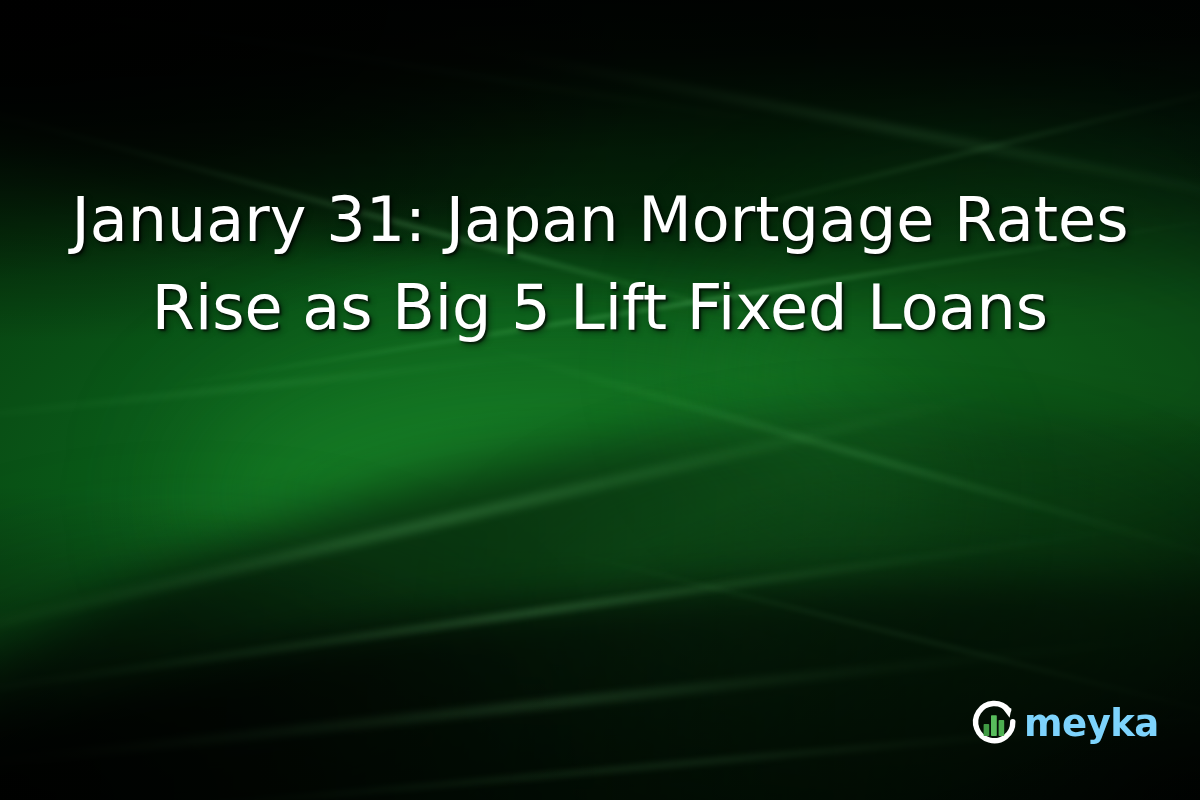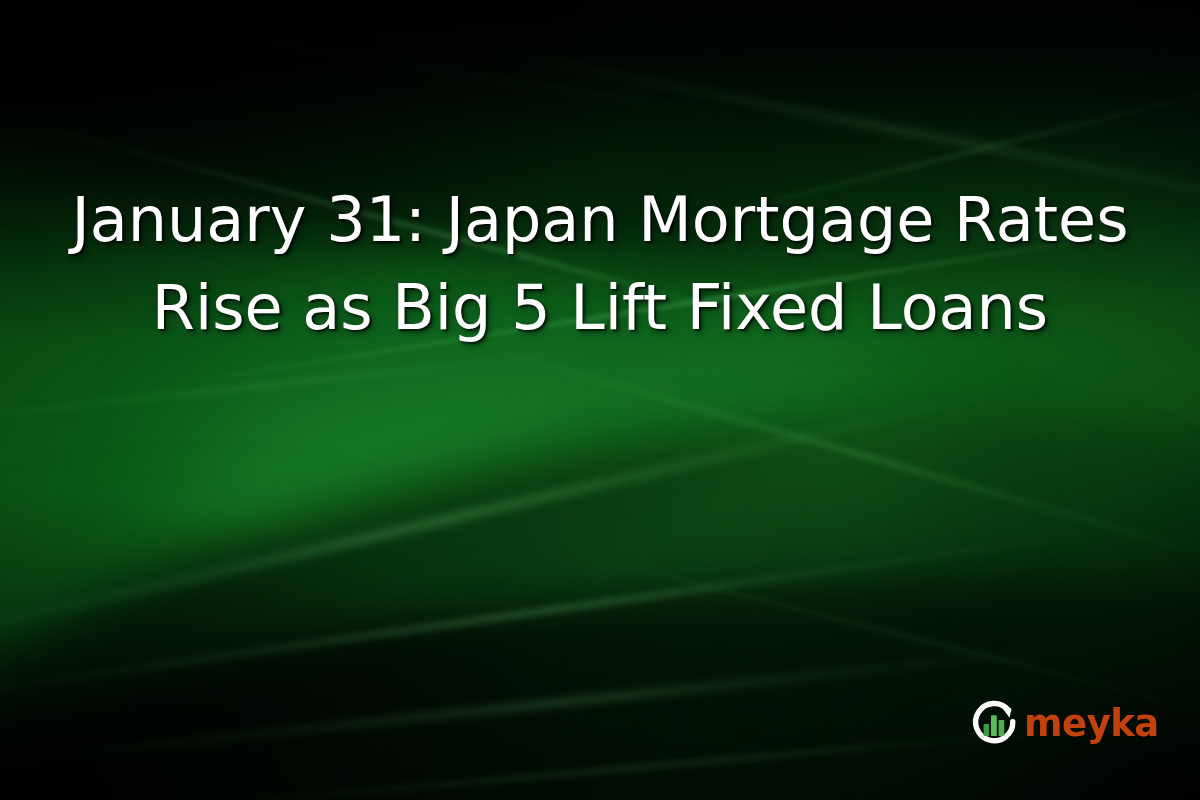--- a/index.html
+++ b/index.html
@@ -137,21 +137,21 @@
     left:968px; top:696px;
     display:flex;
     align-items:center;
     gap:4px;
     z-index:6;
   }
 
   .logo-mark { width:54px; height:54px; display:block; flex:0 0 auto; }
 
   .logo-word {
-    color:#c2410c;
+    color:#7dd3fc;
     font-size:37px;
     font-weight:700;
     letter-spacing:-0.5px;
     line-height:1;
     margin-left:-2px;
     font-family:"DejaVu Sans", sans-serif;
   }
 </style>
 </head>
 <body>

